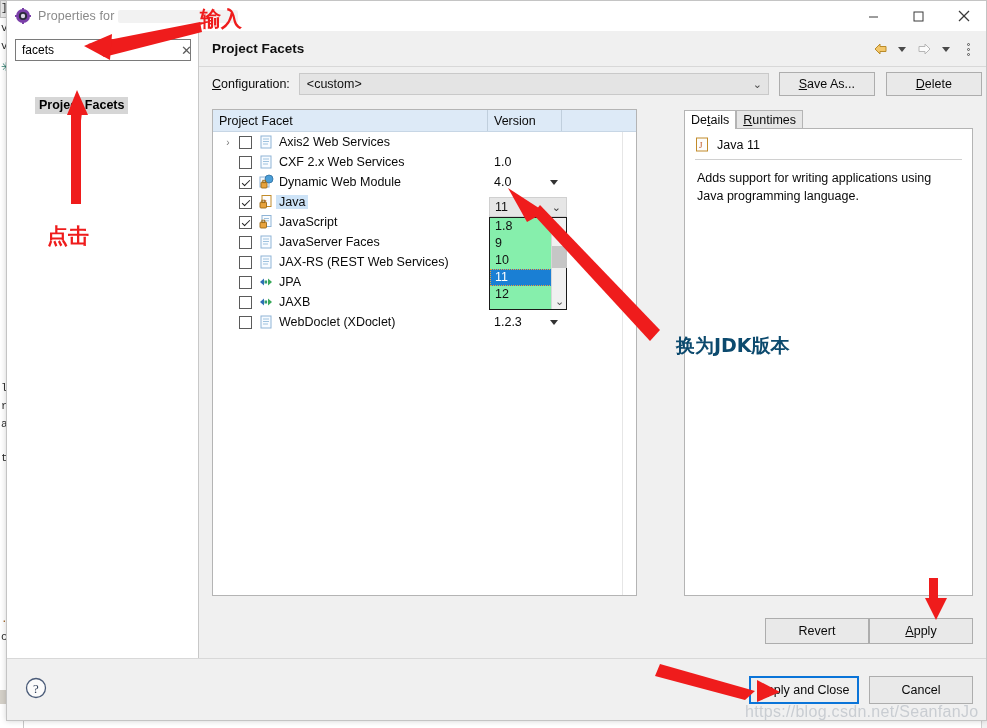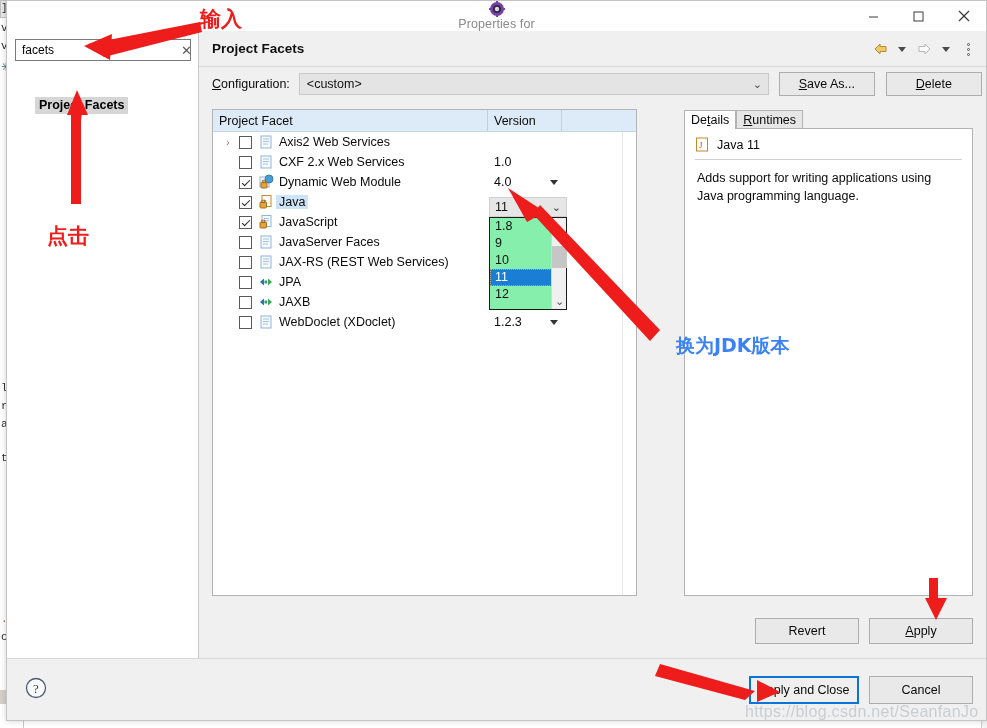--- a/index.html
+++ b/index.html
@@ -47,21 +47,21 @@
   
   .dialog {
     position: absolute; left: 6px; top: 0; width: 981px; height: 721px;
     background: #f0f0f0;
     border: 1px solid #c4c4c4;
     box-shadow: 0 0 6px rgba(0,0,0,0.18);
   }
   .titlebar {
     position: absolute; left: 0; top: 0; right: 0; height: 30px;
     background: #ffffff;
-    display: flex; align-items: center; flex-direction: column;
+    display: flex; align-items: center;
   }
   .title-icon {
     width: 16px; height: 16px; margin-left: 8px; margin-right: 7px;
     position: relative; flex: none;
   }
   .title-icon .gear {
     position: absolute; left: 0; top: 0; width: 16px; height: 16px;
   }
   .title-text {
     font-size: 12.5px; color: #8a8a8a; letter-spacing: .1px;
@@ -285,21 +285,21 @@
   }
   .det-title { font-size: 12.5px; font-weight: normal; color: #0a0a0a; }
   .det-sep { height: 1px; background: #d0d0d0; margin: 0 10px; }
   .det-desc {
     padding: 9px 12px; font-size: 12.5px; color: #0a0a0a; line-height: 18px;
   }
 
   
   .apply-row {
     position: absolute; right: 13px; bottom: 14px;
-    display: flex; gap: 10px;
+    display: flex; gap: 0;
   }
   .btn-revert { width: 104px; height: 26px; }
   .btn-apply { width: 104px; height: 26px; }
 
   
   .footer {
     position: absolute; left: 0; right: 0; bottom: 0; height: 62px;
     background: #f0f0f0; border-top: 1px solid #d8d8d8;
   }
   .help-btn {
@@ -653,17 +653,17 @@
 
     <polygon points="936,620 925,598 947,598" fill="#ef1c1c"></polygon>
     <rect x="929" y="578" width="9" height="26" fill="#ef1c1c"></rect>
 
     <polygon points="660,664 755,691 745,700 655,676" fill="#ef1c1c"></polygon>
     <polygon points="757,680 757,702 780,692" fill="#ef1c1c"></polygon>
   </svg>
 
   <div class="anno-text" id="anno-input" style="left: 200px; top: 5px; font-size: 21px; color: rgb(239, 28, 28);">输入</div>
   <div class="anno-text" id="anno-click" style="left: 47px; top: 222px; font-size: 21px; color: rgb(239, 28, 28);">点击</div>
-  <div class="anno-text" id="anno-jdk" style="left: 676px; top: 333px; font-size: 19px; color: #3b82f6;">换为JDK版本</div>
+  <div class="anno-text" id="anno-jdk" style="left: 676px; top: 333px; font-size: 19px; color: #0c4a6e;">换为JDK版本</div>
 
   <div class="watermark">https://blog.csdn.net/SeanfanJo</div>
 
 </div>
 
 </body></html>

